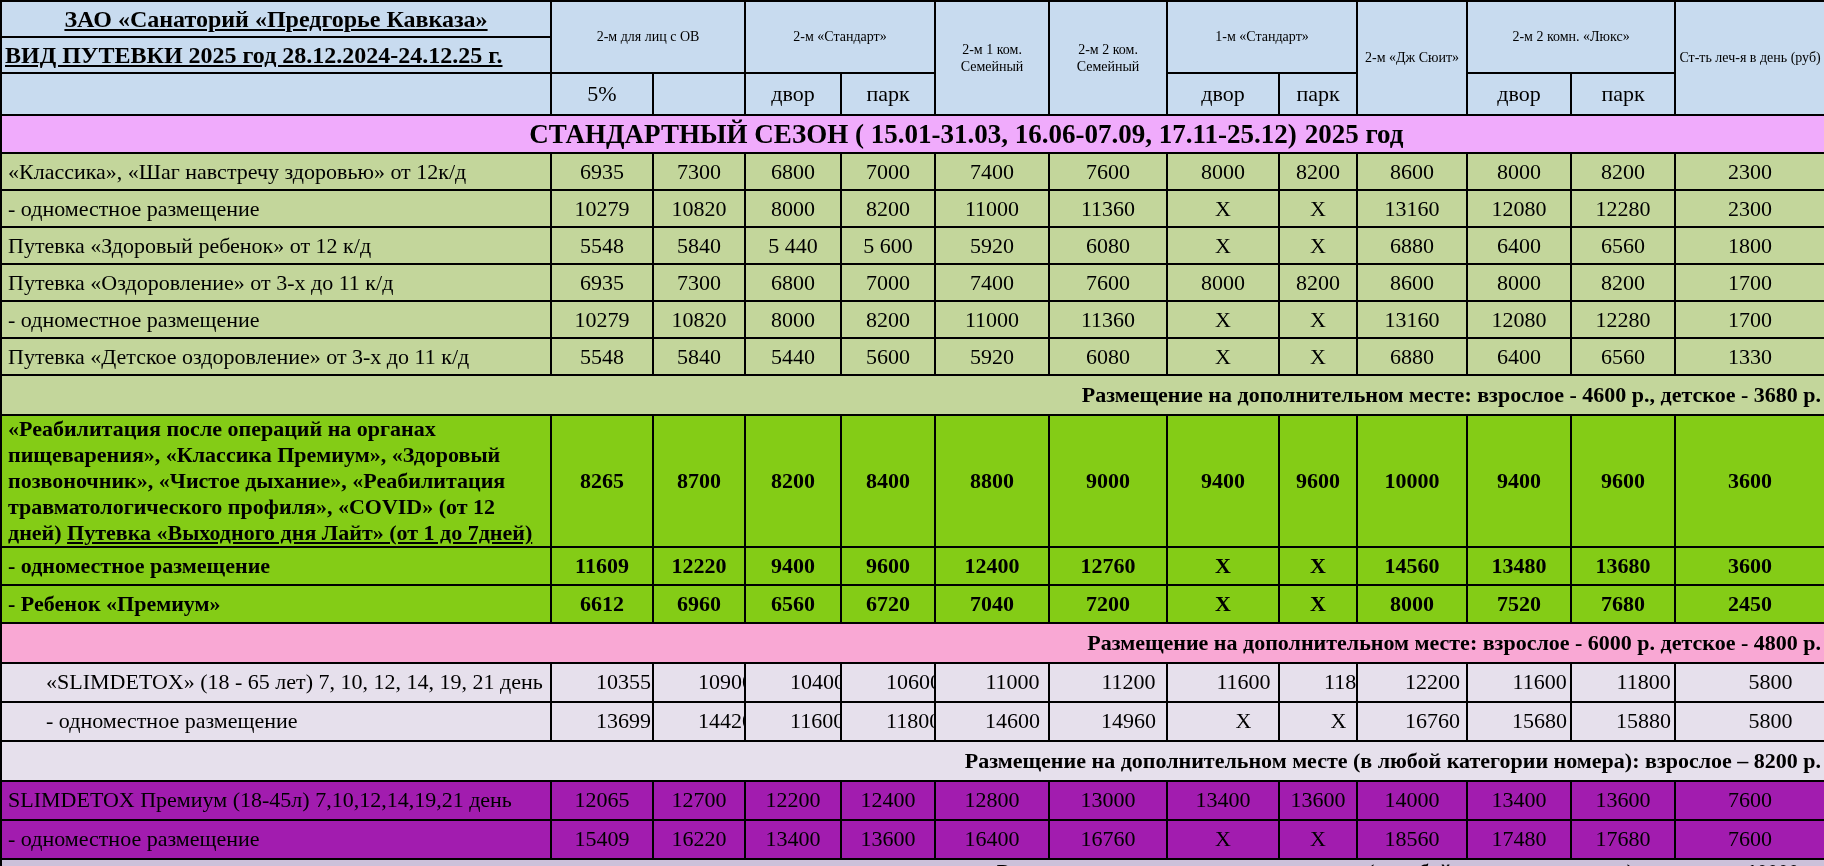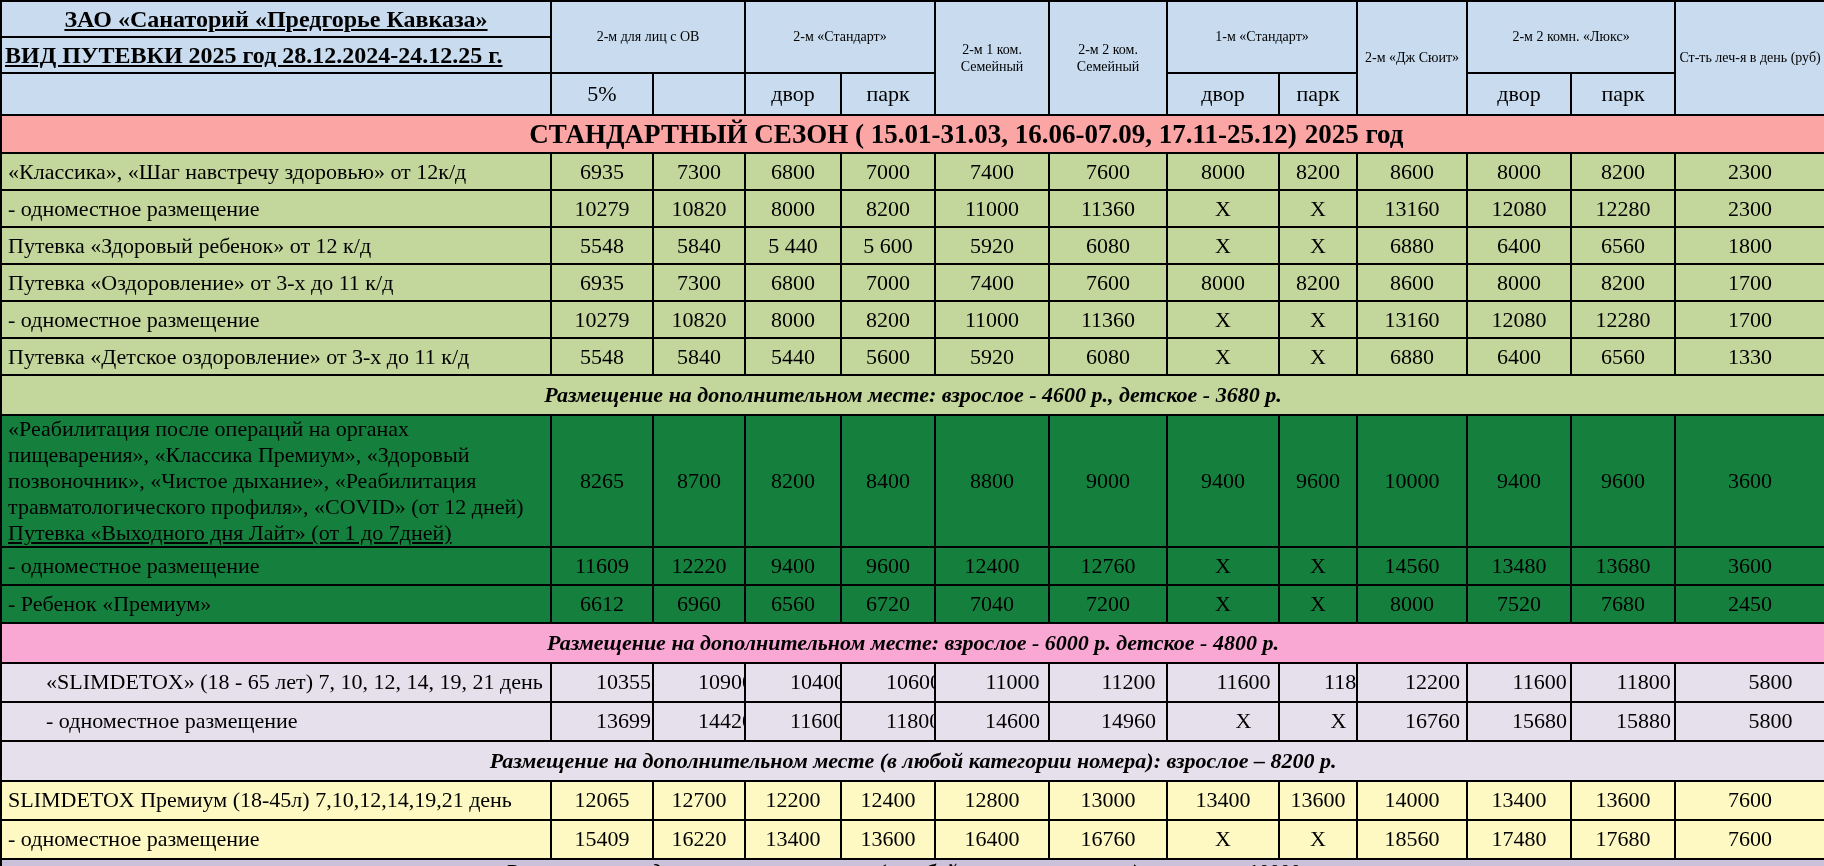--- a/index.html
+++ b/index.html
@@ -8,33 +8,33 @@
   table{border-collapse:collapse;table-layout:fixed;width:1824px;}
   col.c-label{width:550px}
   col.c1{width:102px}col.c2{width:92px}col.c3{width:96px}col.c4{width:94px}
   col.c5{width:114px}col.c6{width:118px}col.c7{width:112px}col.c8{width:78px}
   col.c9{width:110px}col.c10{width:104px}col.c11{width:104px}col.c12{width:150px}
   th,td{border:2px solid #000;padding:0 3px;overflow:hidden;}
   thead th{background:#c8dbef;font-weight:normal;font-size:14px;text-align:center;vertical-align:middle;line-height:1.25;}
   th.title{font-weight:bold;font-size:24px;text-decoration:underline;height:34px;}
   th.title-2{text-align:left;}
   tr.subhead th{height:40px;font-size:22px;}
-  tr.season td{background:#fca5a5;height:36px;font-weight:bold;font-size:27px;text-align:center;position:relative;}
+  tr.season td{background:#f0abfc;height:36px;font-weight:bold;font-size:27px;text-align:center;position:relative;}
   tr.season .year{position:absolute;left:71.5%;top:50%;transform:translateY(-50%);text-align:center;}
   td.lbl{text-align:left;font-size:22px;padding-left:6px;line-height:1.18;vertical-align:middle;}
   td.val{text-align:center;font-size:22px;vertical-align:middle;}
   .r-green td{background:#c3d69b;height:35px;}
-  .r-blue td{background:#15803d;height:36px;}
+  .r-blue td{background:#84cc16;height:36px;font-weight:bold;}
   .r-pink td{background:#e6e0ec;height:37px;padding-left:44px;}
-  .r-purple td{background:#fef9c3;height:37px;}
+  .r-purple td{background:#a21caf;height:37px;}
   .b-green td{background:#c3d69b;}
   .b-blue td{background:#f9a8d4;}
   .b-pink td{background:#e6e0ec;}
   .b-purple td{background:#ccc1da;}
-  td.banner{font-weight:bold;font-size:22px;text-align:center;height:38px;vertical-align:middle;font-style:italic;}
+  td.banner{font-weight:bold;font-size:22px;text-align:right;height:38px;vertical-align:middle;}
   tr.b-purple td.banner{height:26px;font-size:21px;}
   .und{text-decoration:underline;}
 </style>
 </head>
 <body>
 
 <div class="sheet">
   <table>
     <colgroup>
       <col class="c-label">

